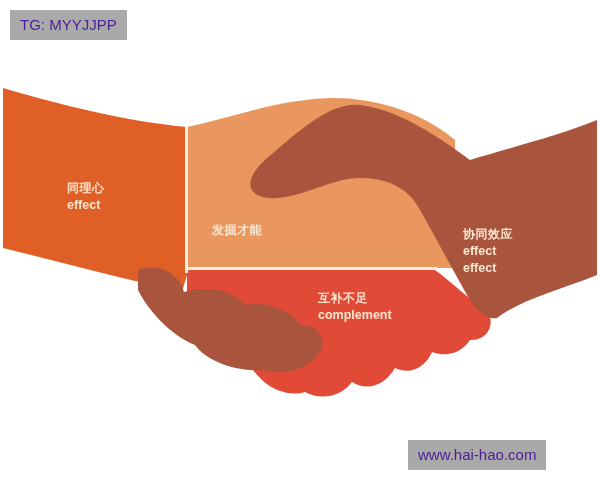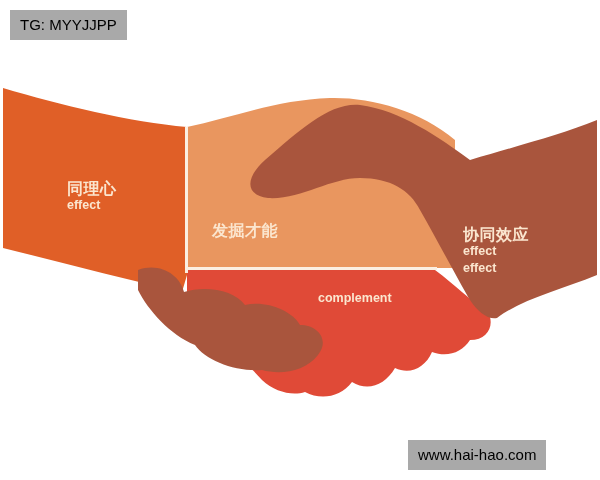--- a/index.html
+++ b/index.html
@@ -1,21 +1,21 @@
 <!DOCTYPE html>
 <html><head>
   <meta charset="utf-8">
   <style>
     html, body { margin: 0; padding: 0; background: #ffffff; }
     body { width: 600px; height: 480px; position: relative; overflow: hidden;
            font-family: "Liberation Sans", "DejaVu Sans", sans-serif; }
     .art { position: absolute; left: 0; top: 0; width: 600px; height: 480px; }
     .label { position: absolute; color: #fbe6cf; font-weight: bold; font-size: 12.5px; line-height: 17px; }
-    .label .zh { font-family: "DejaVu Sans", sans-serif; font-size: 16px; letter-spacing: 0.5px; }
-    .wm { position: absolute; background: #a9a9a9; color: #000000;
+    .label .zh { font-family: "DejaVu Sans", sans-serif; font-size: 12px; letter-spacing: 0.5px; }
+    .wm { position: absolute; background: #a9a9a9; color: #4c1d95;
           font-family: "Liberation Sans", sans-serif; font-size: 15px; line-height: 30px;
           padding: 0 10px; }
   </style>
 </head>
 <body>
 
 <svg class="art" viewBox="0 0 600 480" xmlns="http://www.w3.org/2000/svg">
 
   <path d="M3,88 C60,105 130,122 187,127 L187,275 L182,292 C120,278 60,262 3,248 Z" fill="#e05f27"></path>
 
@@ -50,17 +50,18 @@
   <div class="zh">发掘才能</div>
 </div>
 
 <div class="label" style="left:463px; top:205px;margin-top:21px;">
   <div class="zh">协同效应</div>
   <div>effect</div>
   <div>effect</div>
 </div>
 
 <div class="label" style="left:318px; top:290px;">
+  <div class="zh">互补不足</div>
   <div>complement</div>
 </div>
 
 <div class="wm" style="left:10px; top:10px;">TG: MYYJJPP</div>
 <div class="wm" style="left:408px; top:440px;">www.hai-hao.com</div>
 
 </body></html>

